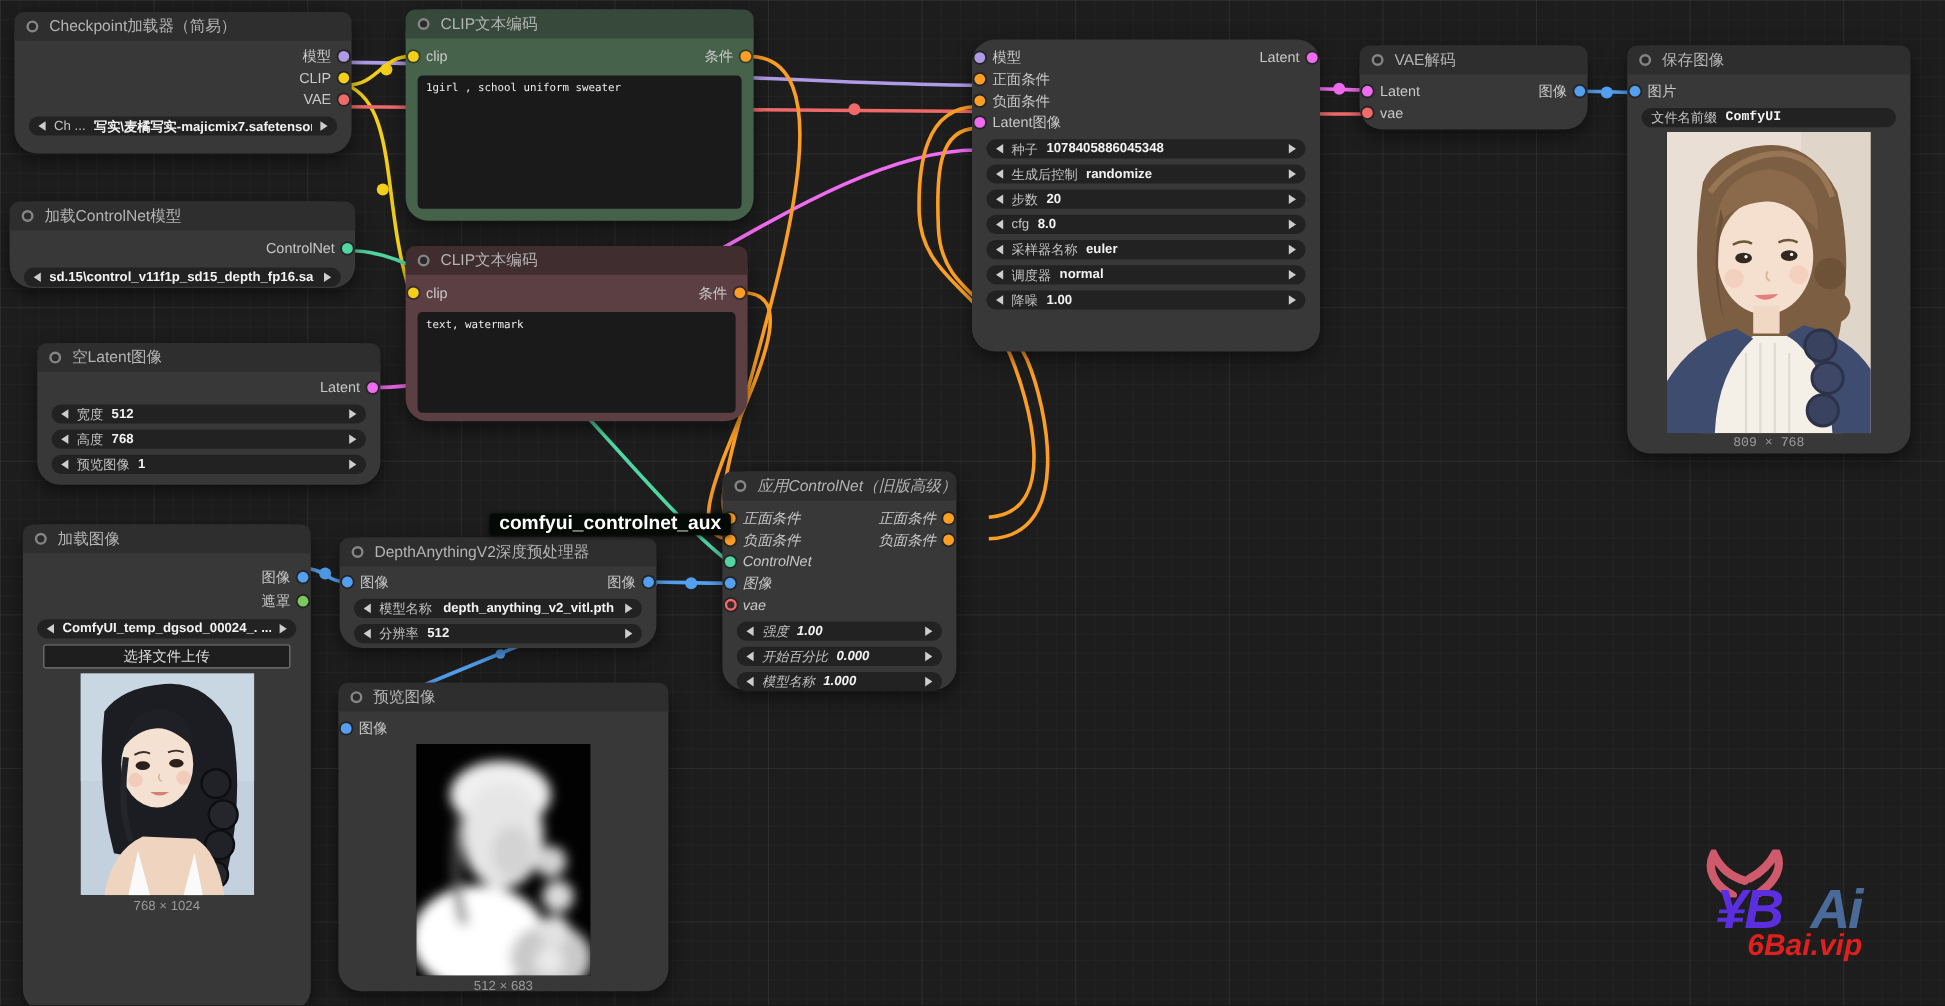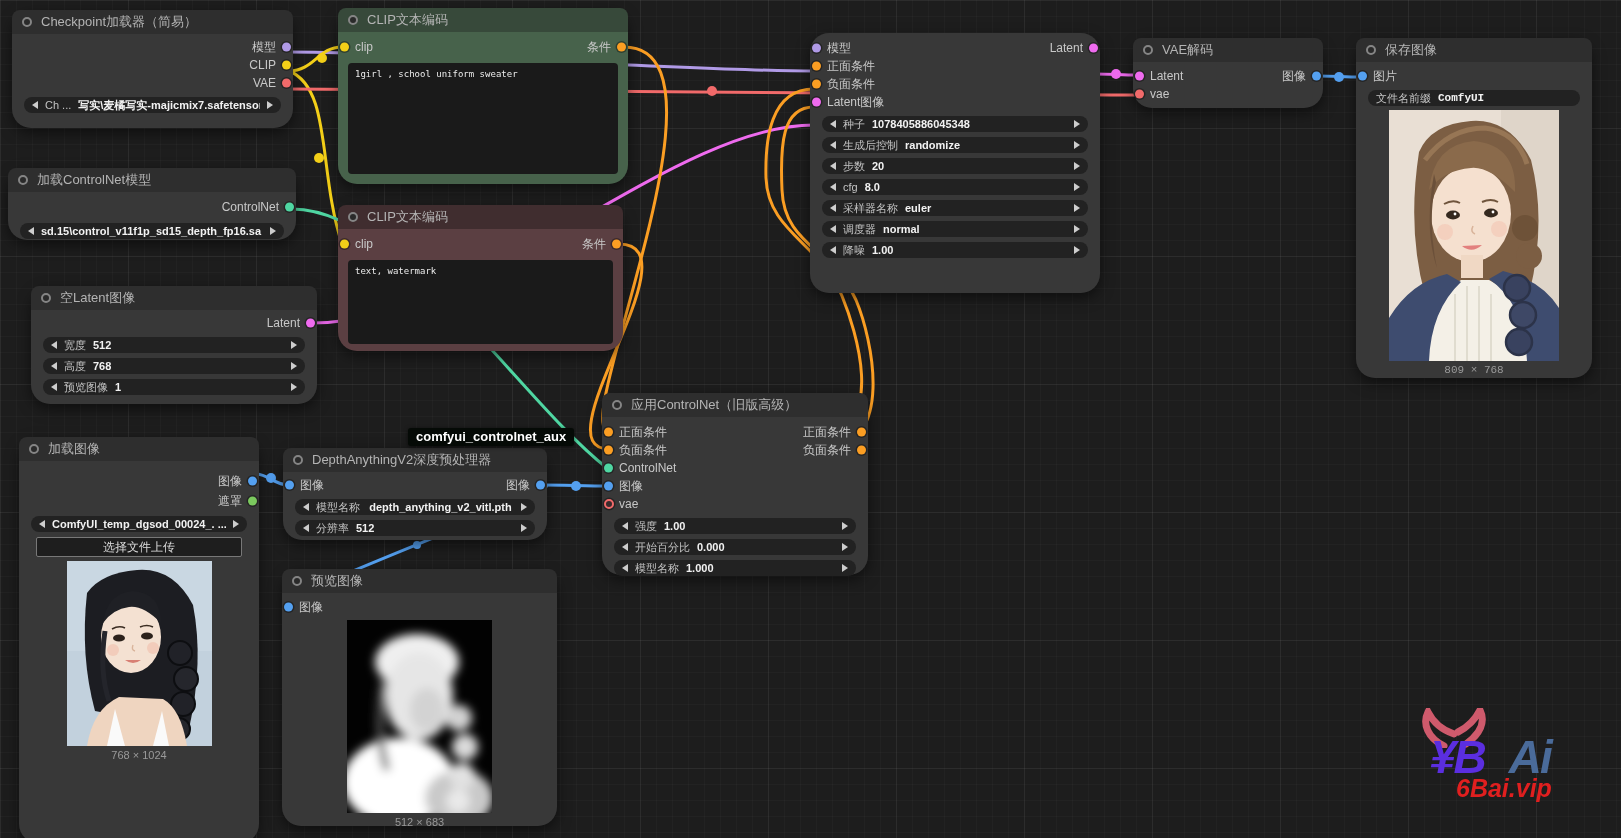--- a/index.html
+++ b/index.html
@@ -58,21 +58,21 @@
     font-family:"DejaVu Sans Mono","Liberation Mono",monospace;font-size:9px;color:#ececec;
     white-space:pre-wrap;overflow:hidden;
   }
   .upload-btn{
     margin:5px 17px 0 17px;height:18px;border:1px solid #787878;background:#1e1e1e;
     color:#dcdcdc;font-size:12px;display:flex;align-items:center;justify-content:center;border-radius:2px;
   }
   .imgbox{display:block;margin:4px auto 0 auto;background:#0a0a0a;}
   .cap{font-size:11px;color:#9a9a9a;text-align:center;margin-top:3px;}
   .badge{
-    position:absolute;z-index:3;background:#050a06;color:#fff;font-weight:bold;font-size:13px;
+    position:absolute;z-index:3;background:#050a06;color:#fff;font-weight:bold;font-size:16px;
     padding:1px 8px;border-radius:3px;line-height:16px;box-shadow:0 1px 4px rgba(0,0,0,.6);
   }
   .watermark{position:absolute;z-index:1;left:1408px;top:712px;width:200px;height:100px;font-style:italic;}
   .wm-top{position:absolute;left:22px;top:22px;font-size:46px;font-weight:bold;letter-spacing:-2px;line-height:1;}
   .wm-yb{color:#5b2ee0;}
   .wm-ai{color:#4a6b9a;margin-left:24px;}
   .wm-horns{position:absolute;left:6px;top:-4px;}
   .wm-site{position:absolute;left:48px;top:62px;font-size:25px;font-weight:bold;color:#e01f1f;}
 </style>
 </head>
@@ -474,21 +474,21 @@
           <circle cx="118" cy="127" r="13" fill="#dadada"></circle>
           <circle cx="115" cy="156" r="13" fill="#e2e2e2"></circle>
           <circle cx="111" cy="181" r="12" fill="#e9e9e9"></circle>
           <path d="M36,62 Q28,112 40,150" stroke="#5e5e5e" stroke-width="7" fill="none" opacity=".85"></path>
         </g>
       </svg>
       <div class="cap">512 × 683</div>
     </div>
   </div>
 
-  <div class="node" style="left:602px;top:393px;width:266px;height:182px;">
+  <div class="node" style="left:602px;top:393px;width:195px;height:182px;font-style:italic;">
     <div class="titlebar">
       <span class="tdot"></span>
       <span>应用ControlNet（旧版高级）</span>
     </div>
     <div class="body" style="padding-top:6px">
       <div class="slot duo">
         <span class="pin in pin-cond"></span>
         <span class="lab l">正面条件</span>
         <span class="lab r">正面条件</span>
         <span class="pin out pin-cond"></span>

